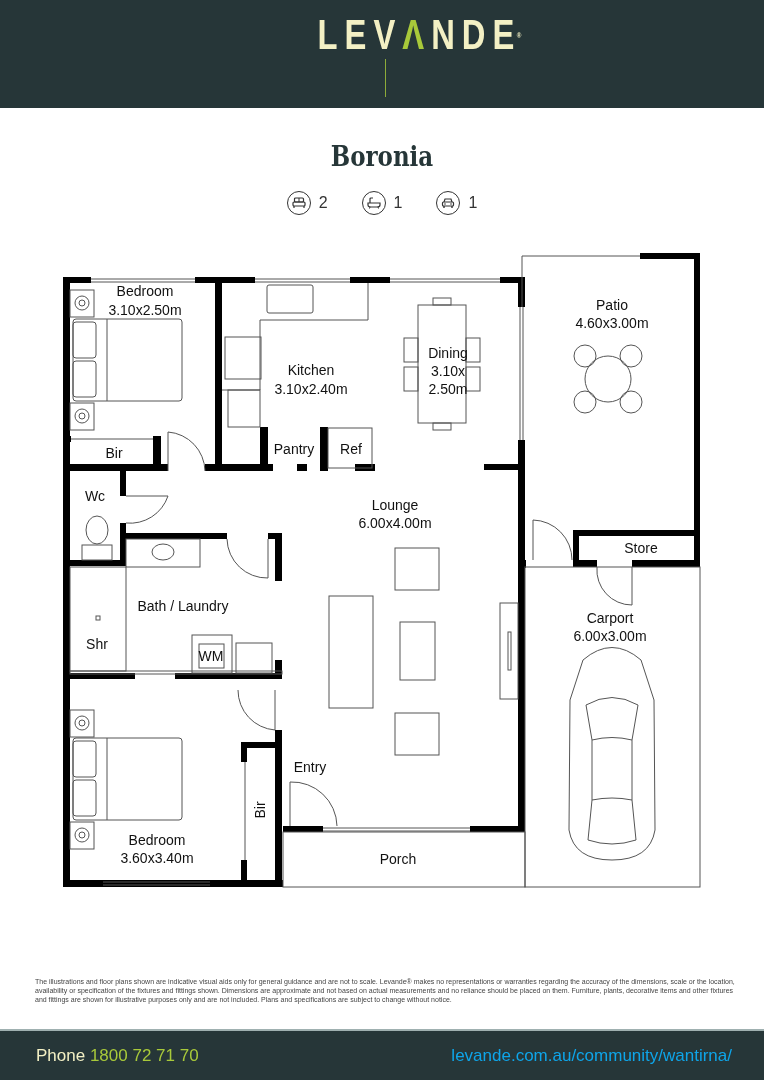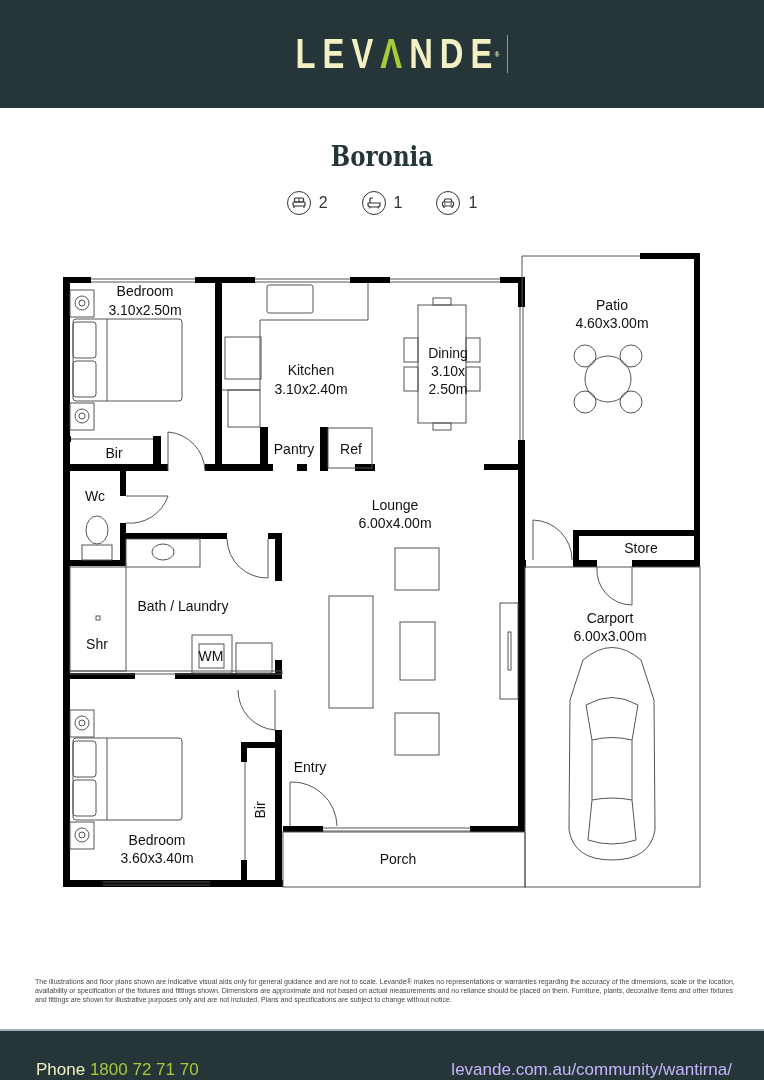--- a/index.html
+++ b/index.html
@@ -3,21 +3,21 @@
 <meta charset="utf-8">
 <style>
   * { box-sizing: border-box; margin: 0; padding: 0; }
   html, body { width: 764px; height: 1080px; background: #ffffff; overflow: hidden; }
   body { position: relative; font-family: "Liberation Sans", sans-serif; color: #1a1a1a; }
 
   .header {
     position: absolute; left: 0; top: 0; width: 764px; height: 108px;
     background: #263638; display: flex; align-items: center; justify-content: center;
   }
-  .brand { display: flex; align-items: center; }
+  .brand { display: flex; align-items: center; flex-direction: column; }
   .logo {
     font-family: "Liberation Sans", sans-serif; font-weight: bold;
     font-size: 42px; letter-spacing: 9px; color: #f3f0c4;
     transform: scaleX(0.78); transform-origin: right center;
     display: flex; align-items: center; margin-right: -18px;
   }
   .logo .accent { color: #a8c93a; }
   .logo sup { font-size: 8px; letter-spacing: 0; vertical-align: top; margin-left: -6px; }
   .divider { width: 1px; height: 38px; background: #a8c93a; margin: 0 18px 0 26px; opacity: 0.8; }
   .village { font-size: 33px; color: #f3f0c4; letter-spacing: 0.5px; font-weight: normal; }
@@ -40,26 +40,26 @@
   .plan { position: absolute; left: 0; top: 240px; width: 764px; height: 660px; }
   .plan text { font-family: "Liberation Sans", sans-serif; font-size: 14px; fill: #111; }
 
   .disclaimer {
     position: absolute; left: 35px; top: 977px; width: 700px;
     font-size: 7px; line-height: 9px; color: #444;
   }
 
   .footer {
     position: absolute; left: 0; top: 1029px; width: 764px; height: 51px;
-    background: #263638; display: flex; align-items: flex-end; justify-content: space-between;
+    background: #263638; display: flex; align-items: center; justify-content: space-between;
     padding: 0 32px 0 36px; border-top: 2px solid #9fb0b0;
   }
   .footer .phone { font-size: 17px; color: #f3f0c4; }
   .footer .phone .num { color: #a8c93a; }
-  .footer .url { font-size: 17px; color: #c4b5fd; }
+  .footer .url { font-size: 17px; color: #0ea5e9; }
 </style>
 </head>
 <body>
 
 <div class="header">
   <div class="brand">
     <div class="logo">
       <span>LEV</span>
         <span class="accent">Λ</span>
         <span>NDE</span>

